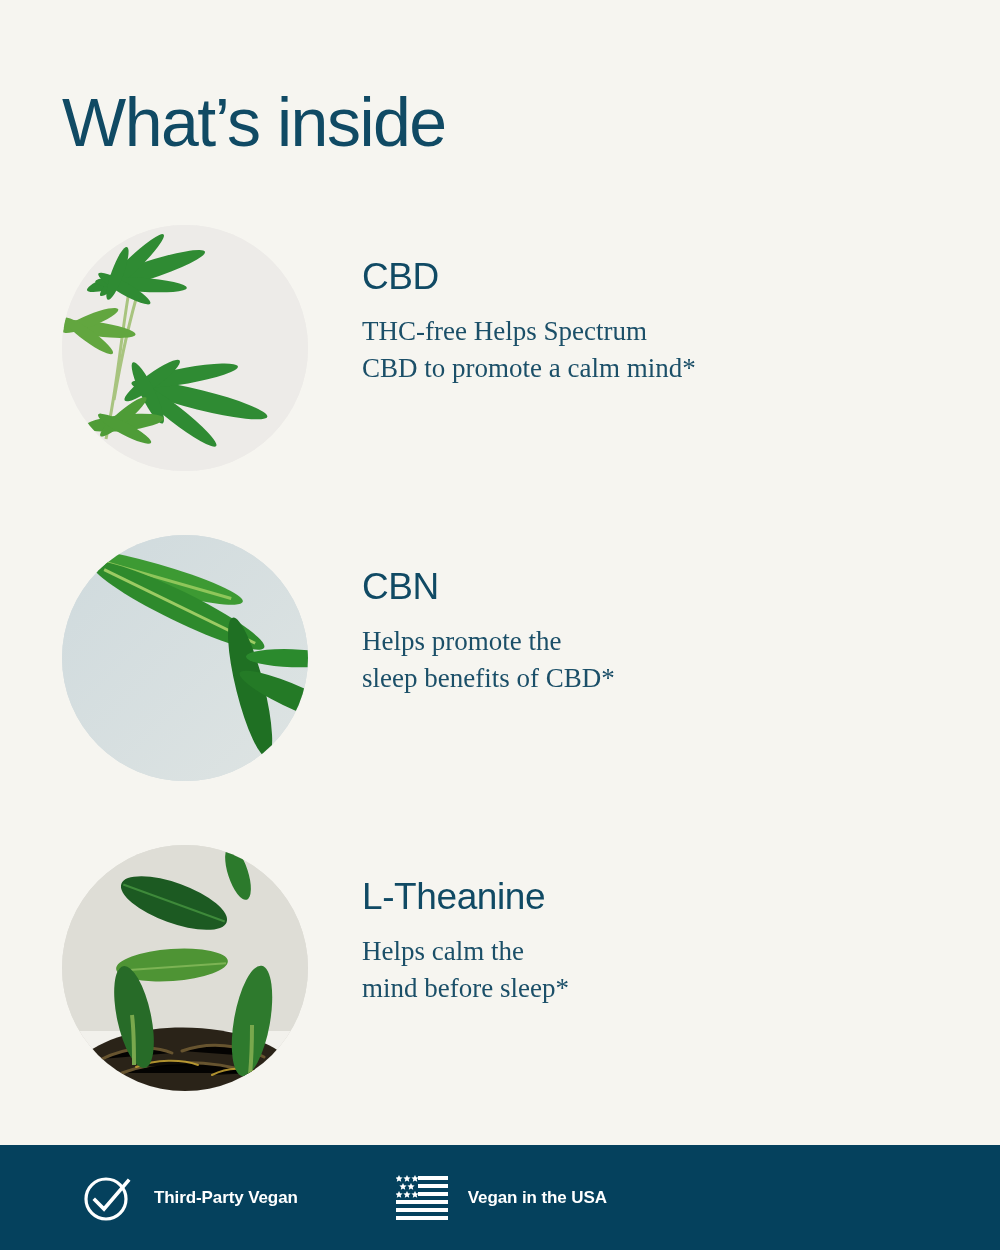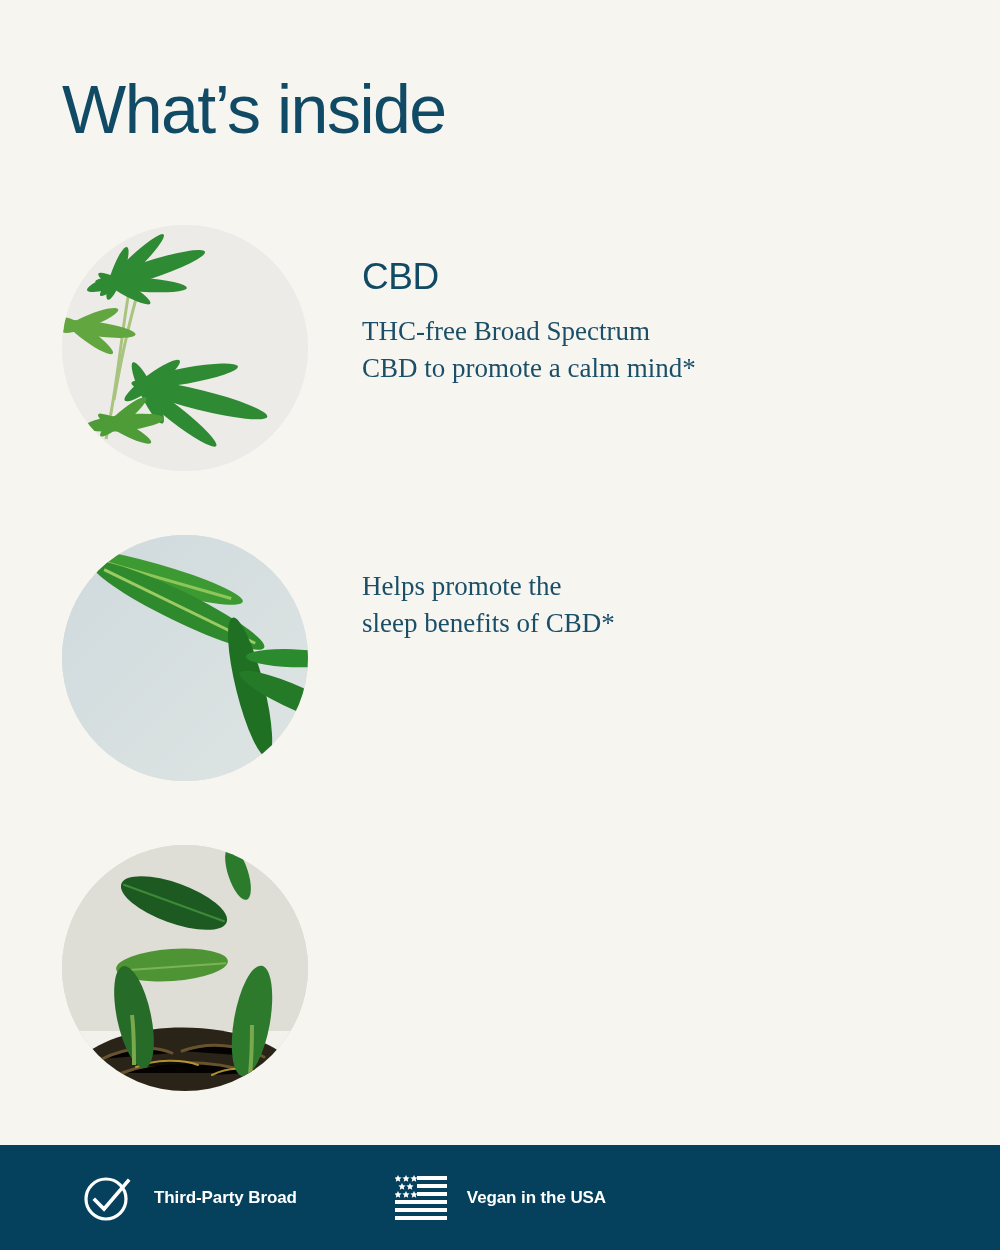--- a/index.html
+++ b/index.html
@@ -7,21 +7,21 @@
   body {
     background:#F6F5F0;
     font-family:"Liberation Sans", sans-serif;
     position:relative;
     overflow:hidden;
   }
 
   
   .page-title{
     position:absolute;
-    left:62px; top:75px;
+    left:62px; top:88px;
     font-size:68px;
     font-weight:400;
     letter-spacing:-1.5px;
     color:#104A64;
     line-height:1;
   }
 
   
   .ingredients{
     position:absolute;
@@ -129,21 +129,21 @@
           <g transform="translate(78,196) rotate(-6)" fill="#4E9C37">
             <ellipse cx="-16" cy="0" rx="40" ry="8"></ellipse>
             <ellipse cx="-10" cy="-14" rx="30" ry="6" transform="rotate(-34)"></ellipse>
             <ellipse cx="-10" cy="14" rx="30" ry="6" transform="rotate(34)"></ellipse>
           </g>
         </g>
       </svg>
     </div>
     <div class="text">
       <div class="ing-name">CBD</div>
-      <div class="ing-desc">THC-free Broad Spectrum
+      <div class="ing-desc">THC-free Helps Spectrum
 CBD to promote a calm mind*</div>
     </div>
   </div>
 
   <div class="row">
     <div class="media" style="background:#D3DCDE">
       <svg class="scene" viewBox="0 0 246 246">
         <defs>
           <linearGradient id="bg2" x1="0" y1="0" x2="1" y2="1">
             <stop offset="0%" stop-color="#CFDADD"></stop>
@@ -166,20 +166,21 @@
           <g transform="translate(196,146) rotate(24)">
             <ellipse cx="44" cy="0" rx="64" ry="12" fill="#247A26"></ellipse>
           </g>
           <g transform="translate(196,122) rotate(2)">
             <ellipse cx="34" cy="0" rx="46" ry="9" fill="#2B8A2D"></ellipse>
           </g>
         </g>
       </svg>
     </div>
     <div class="text">
+      <div class="ing-name">CBN</div>
       <div class="ing-desc">Helps promote the
 sleep benefits of CBD*</div>
     </div>
   </div>
 
   <div class="row">
     <div class="media" style="background:#DEDDD6">
       <svg class="scene" viewBox="0 0 246 246">
         <rect width="246" height="246" fill="#DEDDD6"></rect>
         <rect y="186" width="246" height="60" fill="#F2F1EC"></rect>
@@ -211,32 +212,37 @@
           <g transform="translate(190,176) rotate(100)">
             <ellipse cx="0" cy="0" rx="56" ry="18" fill="#2E7A2D"></ellipse>
           </g>
           <g stroke="#79A84D" stroke-width="4" fill="none">
             <path d="M72 220 C 72 200, 72 186, 70 170"></path>
             <path d="M188 230 C 190 208, 190 196, 190 180"></path>
           </g>
         </g>
       </svg>
     </div>
+    <div class="text">
+      <div class="ing-name">L-Theanine</div>
+      <div class="ing-desc">Helps calm the
+mind before sleep*</div>
+    </div>
   </div>
 
 </div>
 
 <div class="footer">
 
   <div class="badge b1">
     <svg class="badge-icon" width="52" height="52" viewBox="0 0 52 52">
       <circle cx="24" cy="27" r="20" fill="none" stroke="#FFFFFF" stroke-width="3.2"></circle>
       <path d="M13 28 L22 37 L46 9" fill="none" stroke="#FFFFFF" stroke-width="3.6" stroke-linecap="square"></path>
     </svg>
-    <span class="badge-label">Third-Party Broad</span>
+    <span class="badge-label">Third-Party Vegan</span>
   </div>
 
   <div class="badge b2">
     <svg class="badge-icon" width="52" height="48" viewBox="0 0 52 48">
       <g fill="#FFFFFF">
         <rect x="22" y="2" width="30" height="4"></rect>
         <rect x="22" y="10" width="30" height="4"></rect>
         <rect x="22" y="18" width="30" height="4"></rect>
         <rect x="0" y="26" width="52" height="4"></rect>
         <rect x="0" y="34" width="52" height="4"></rect>

